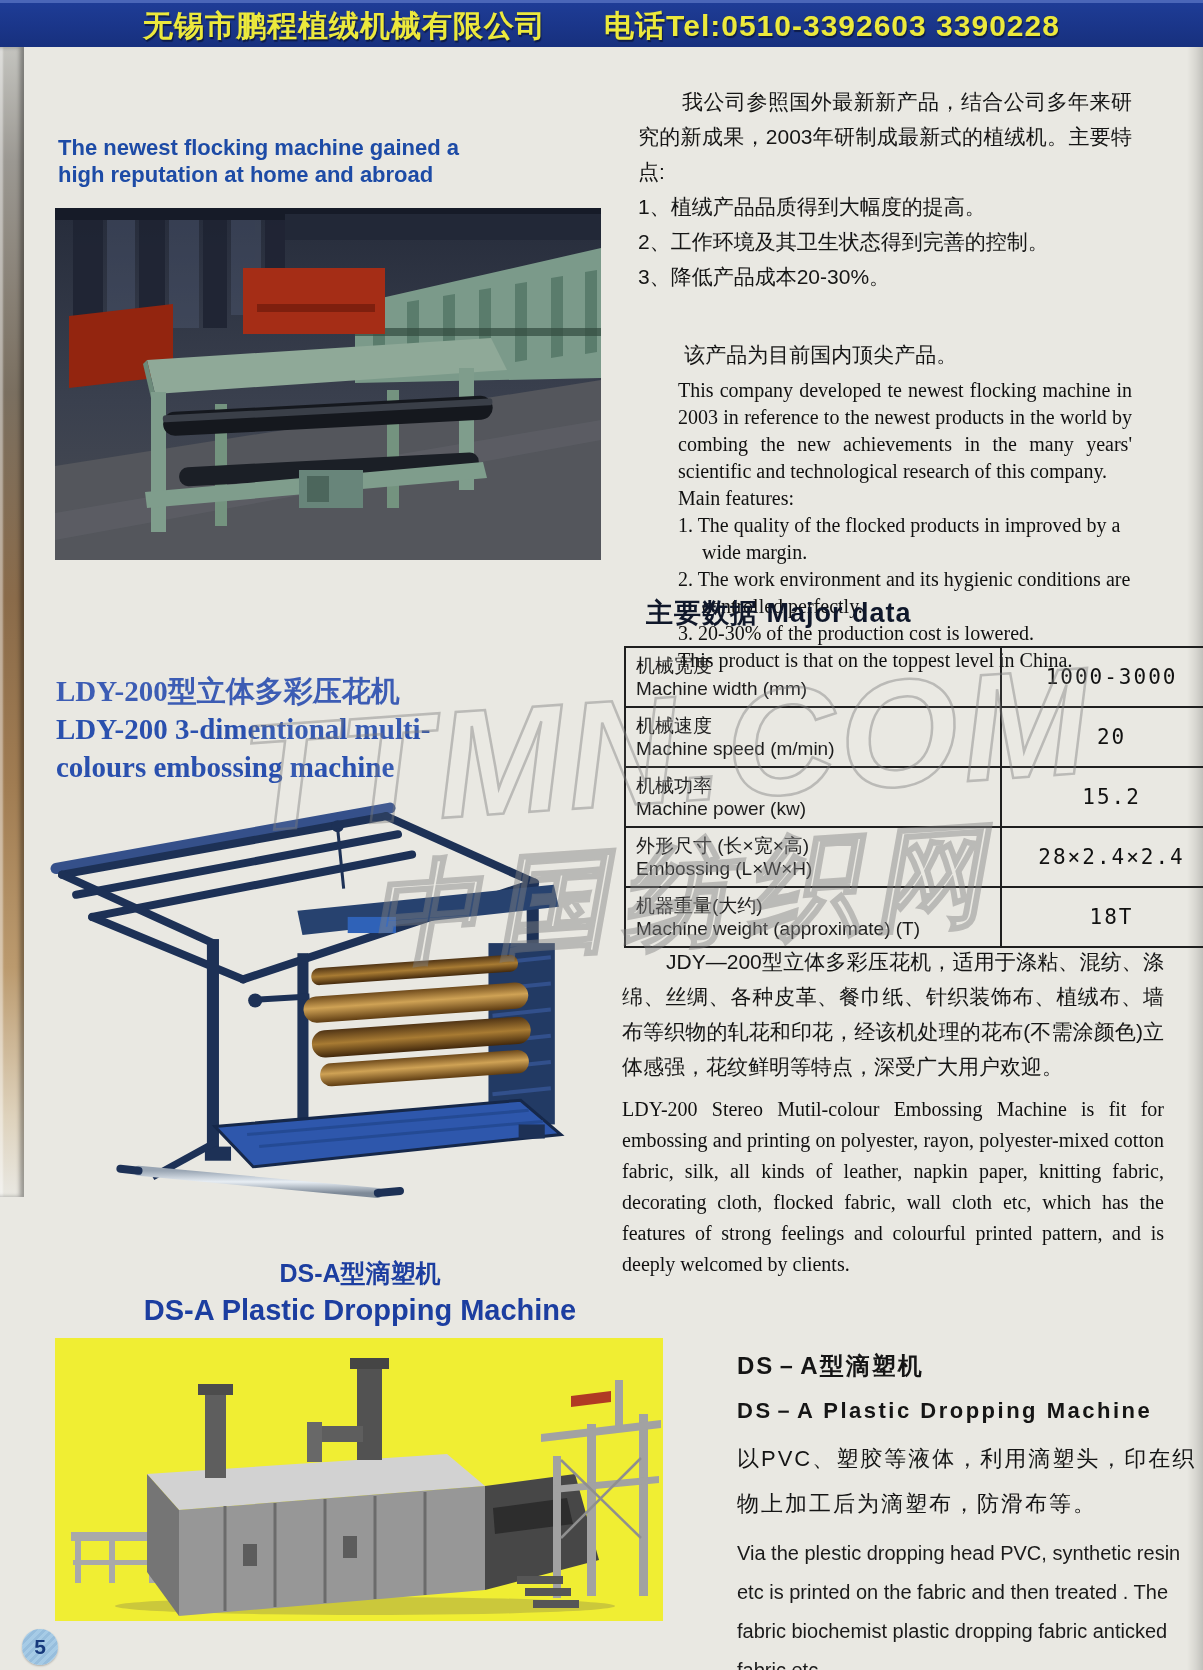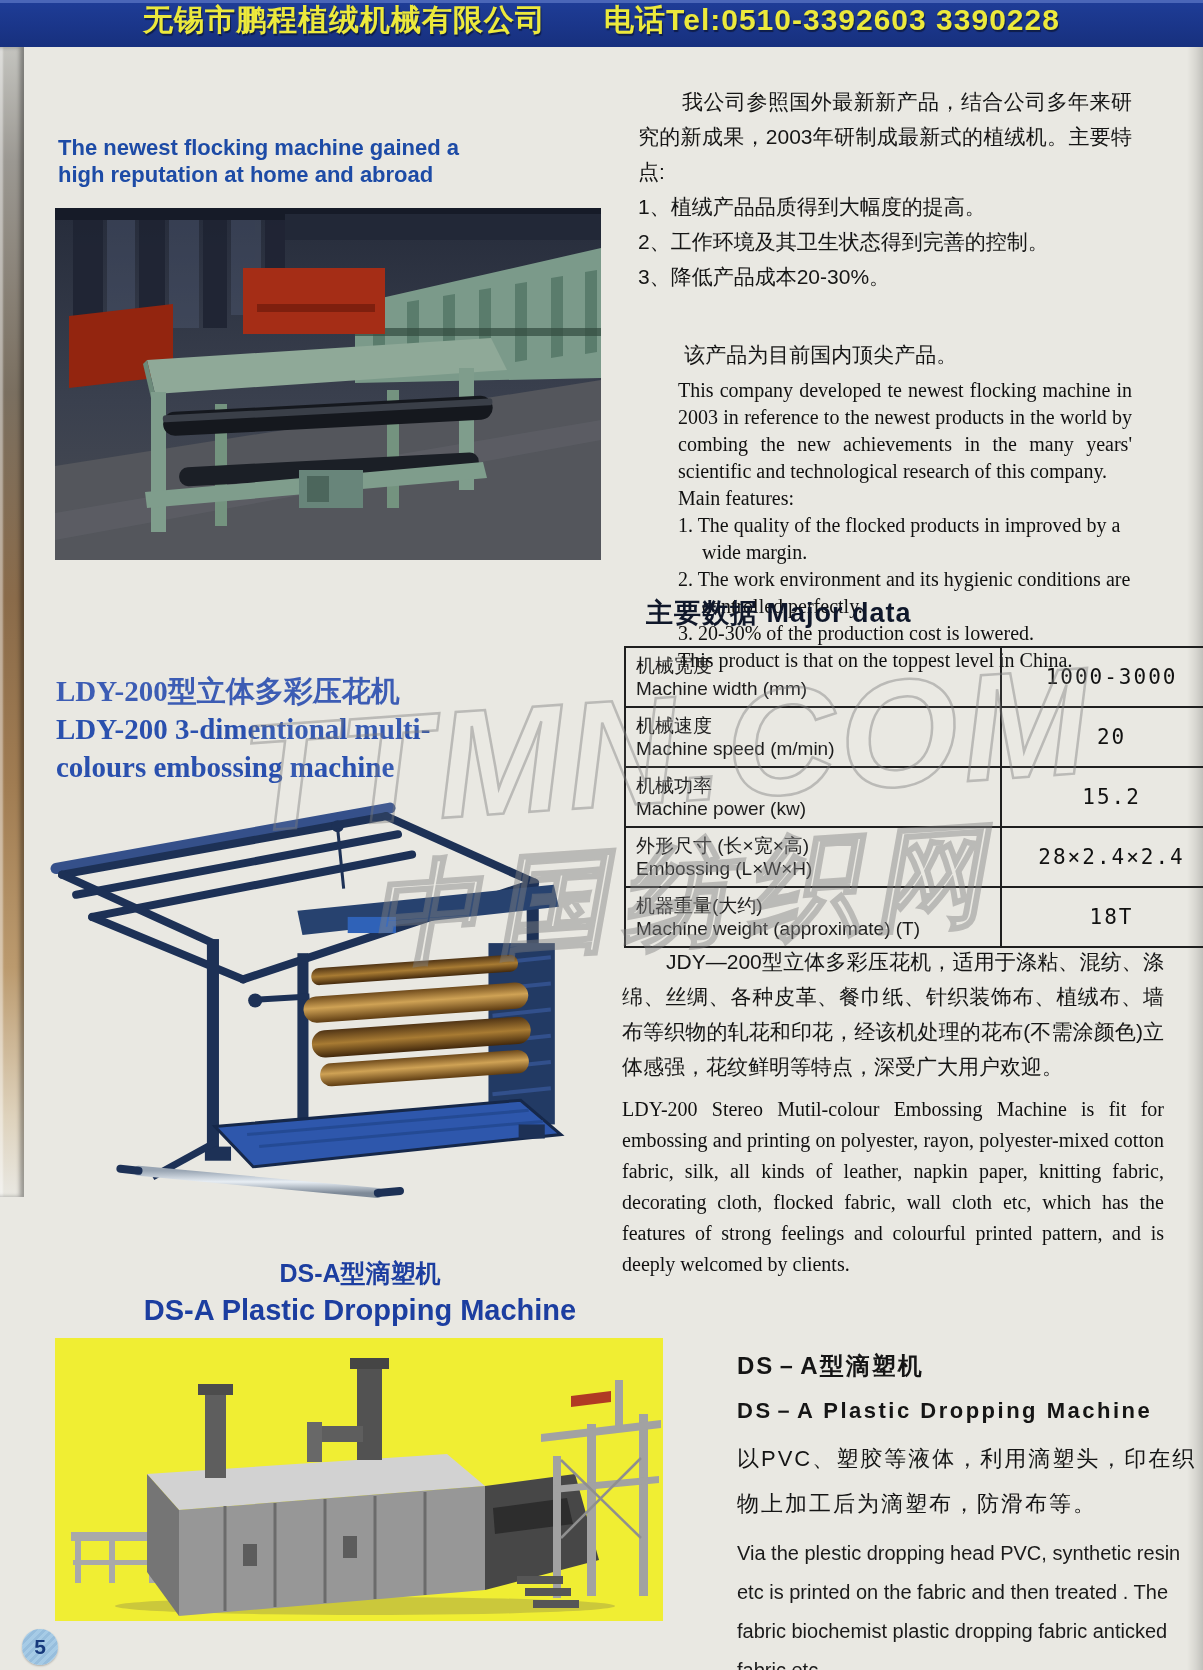--- a/index.html
+++ b/index.html
@@ -1,21 +1,21 @@
 <!DOCTYPE html>
 <html><head>
 <meta charset="utf-8">
 <style>
   html,body{margin:0;padding:0;background:#6f6f6f;}
   .page{position:relative;width:1203px;height:1670px;margin:0 auto;background:#e9e8e2;overflow:hidden;
         font-family:"Liberation Sans",sans-serif;color:#1a1a1a;}
   
   .header{position:absolute;left:0;top:0;width:100%;height:47px;
           background:linear-gradient(#4a66b8 0,#4a66b8 3px,#1e3c96 3px,#17307e 100%);
-          display:flex;align-items:flex-start;justify-content:center;gap:58px;
+          display:flex;align-items:flex-end;justify-content:center;gap:58px;
           color:#ece93c;font-weight:bold;font-size:30px;letter-spacing:1px;
           text-shadow:1px 2px 1px rgba(0,0,0,.45);white-space:nowrap;}
   
   .edge-left{position:absolute;left:0;top:47px;width:24px;height:1150px;
      background:linear-gradient(180deg,#c4c4bf 0%,#9b9892 10%,#7a6f60 30%,#8a6b4a 48%,#a07c52 64%,#bb9a6e 80%,#ded2bc 93%,rgba(233,232,226,0) 100%);
      box-shadow:inset -4px 0 4px rgba(0,0,0,.35), inset 3px 0 2px rgba(255,255,255,.45);}
   .edge-right{position:absolute;right:0;top:47px;width:16px;height:1623px;
      background:linear-gradient(90deg,rgba(0,0,0,0) 0,rgba(0,0,0,.08) 55%,rgba(0,0,0,.17) 100%);}
   
   .caption{position:absolute;left:58px;top:134px;width:545px;font-weight:bold;font-size:22px;

